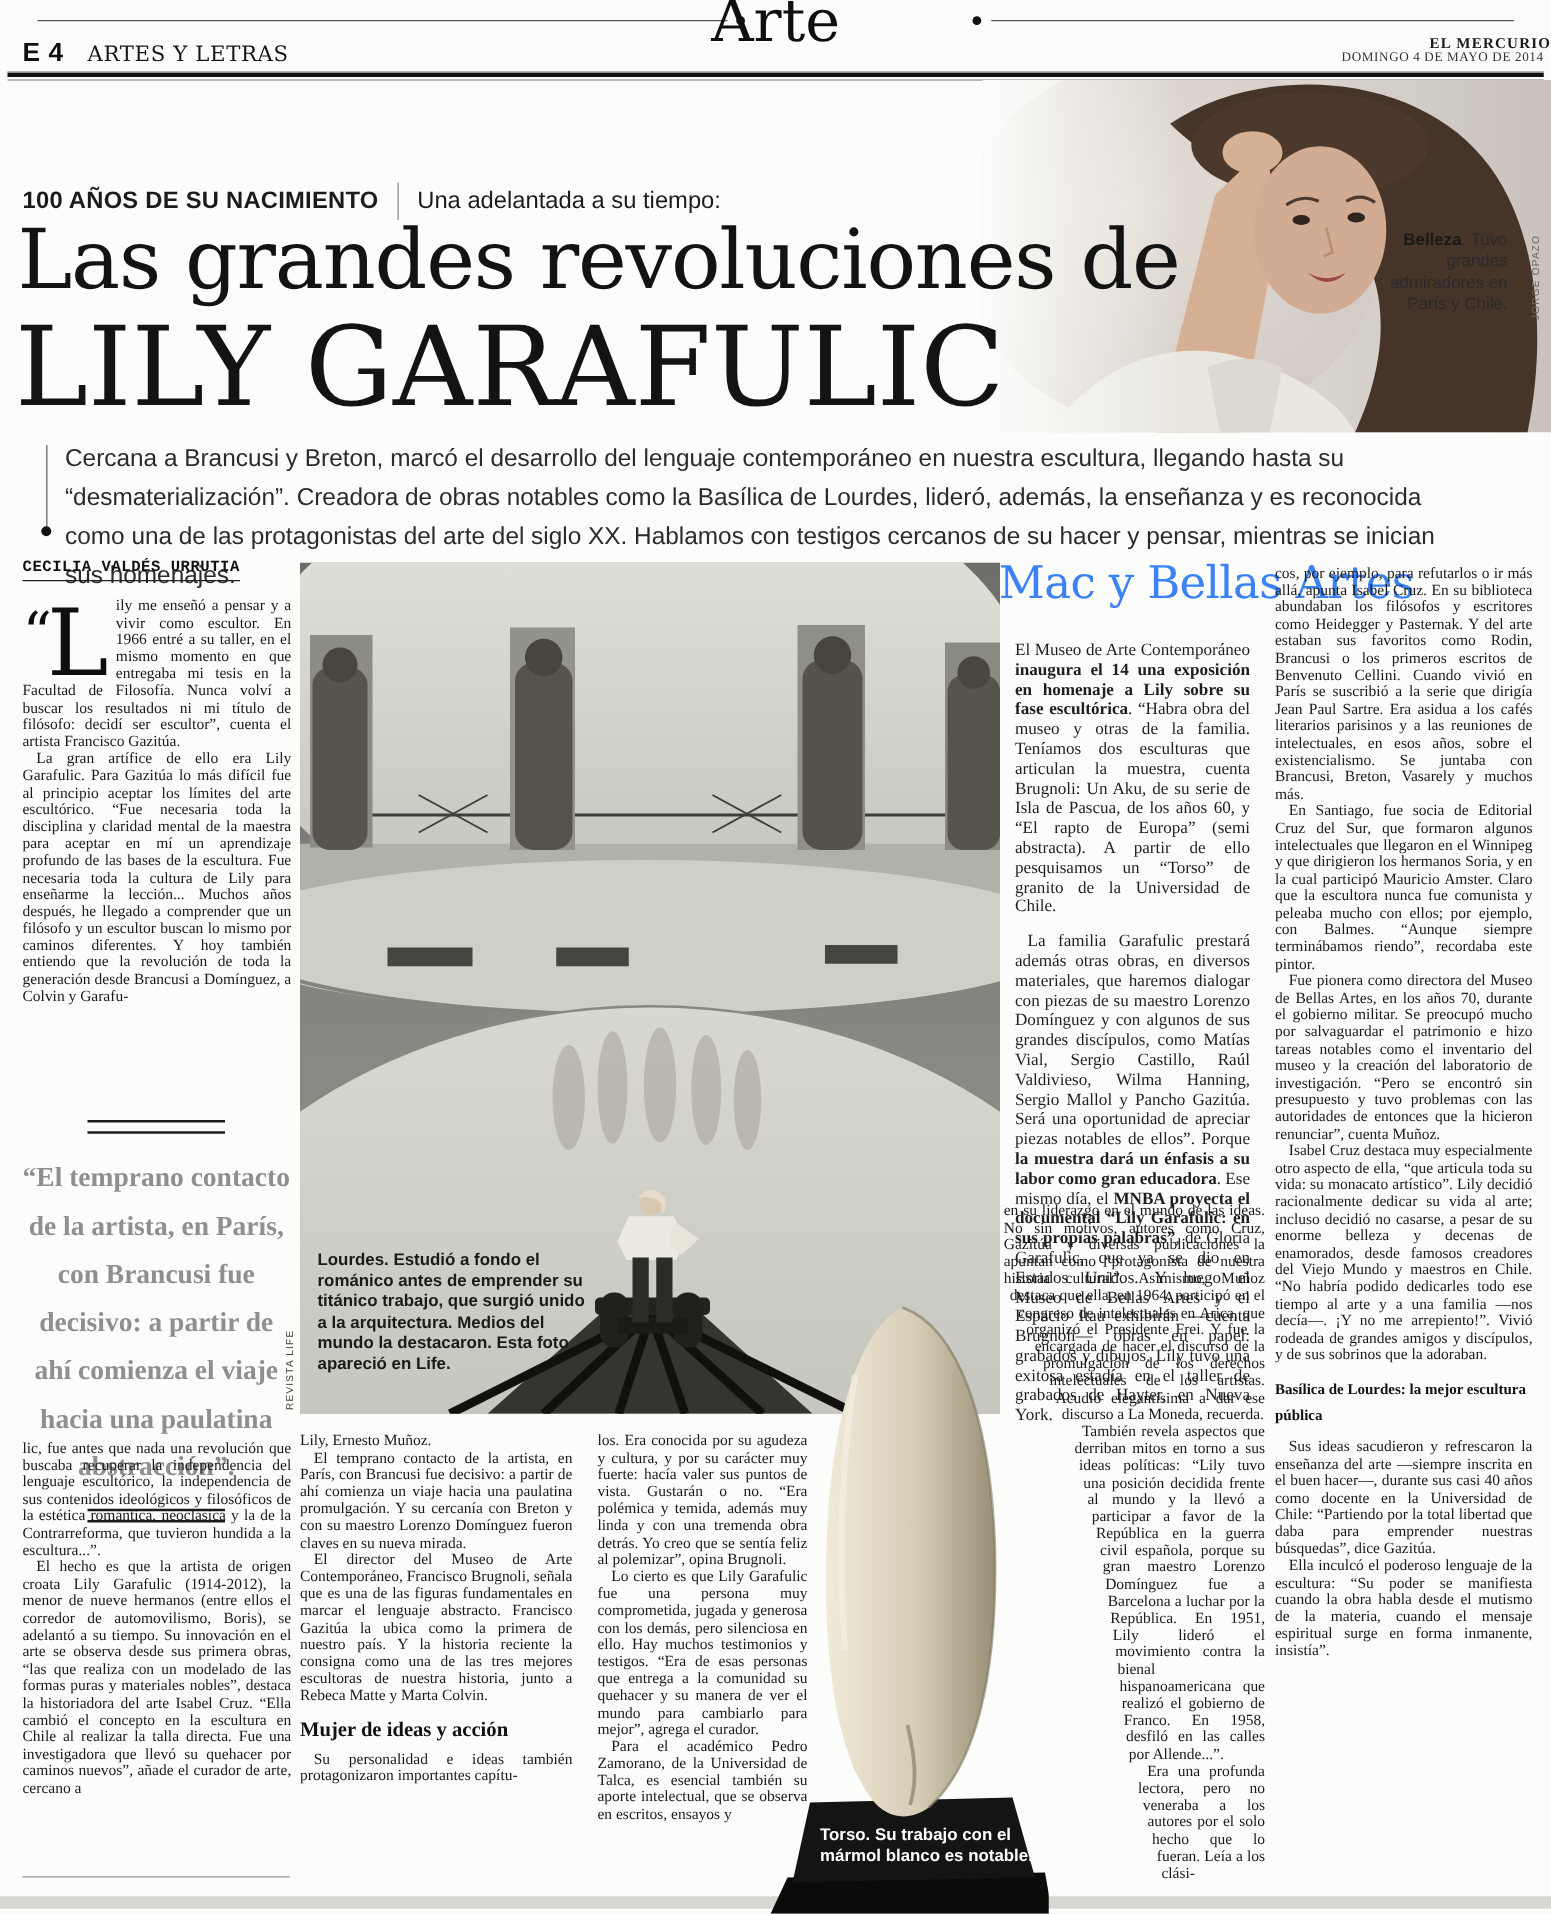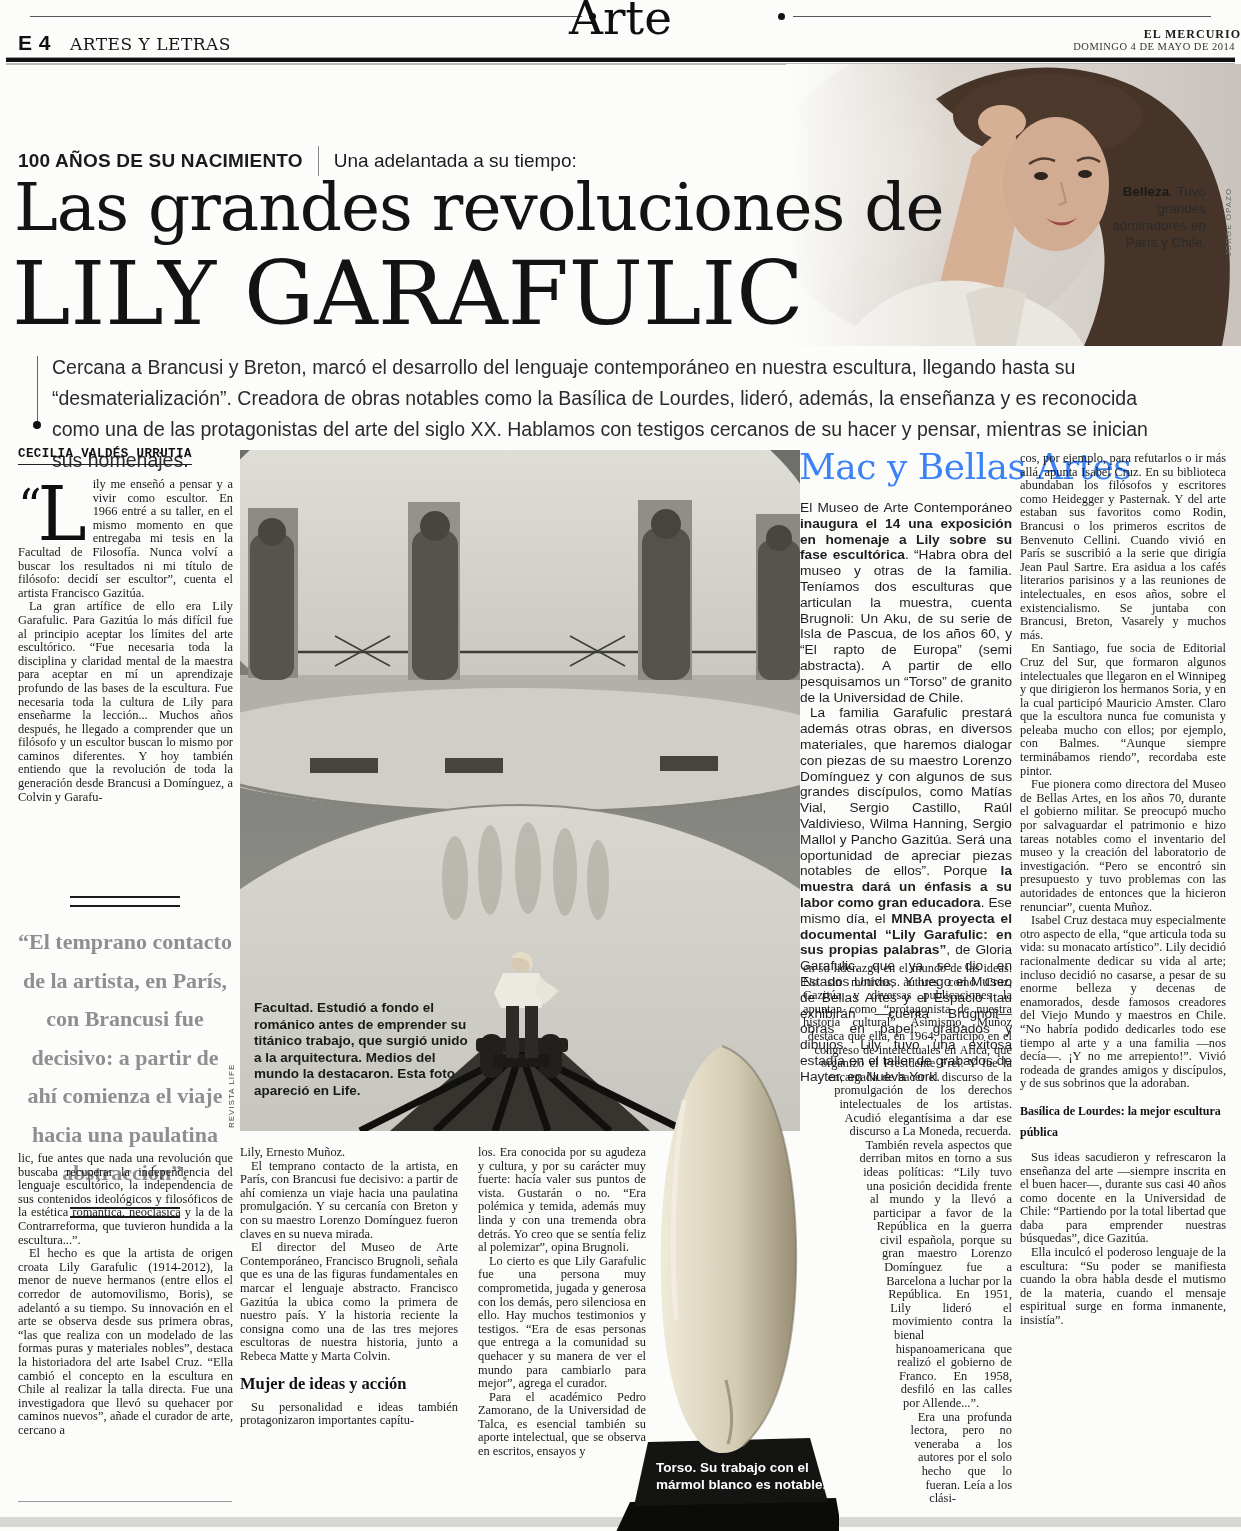--- a/index.html
+++ b/index.html
@@ -51,21 +51,21 @@
   .pullq{position:absolute;left:16px;top:896px;width:218px;text-align:center;}
   .dbl{width:110px;margin:0 auto;height:7px;border-top:2px solid #1a1a1a;border-bottom:2px solid #1a1a1a;}
   .pqtext{font-family:Liberation Serif, serif;font-weight:bold;font-size:22px;
         line-height:38.5px;color:#8f8f8f;padding:16px 0 14px 0;}
   .endrule{position:absolute;left:18px;top:1501px;width:214px;height:1px;background:#999;}
   
   .sbtitle{position:absolute;left:799px;top:446px;font-family:"DejaVu Serif",serif;
         font-size:36px;color:#3b82f6;letter-spacing:-.5px;}
   .sbody{position:absolute;left:800px;top:500px;width:212px;font-family:"Liberation Sans",sans-serif;
         font-size:13.7px;line-height:15.8px;text-align:justify;color:#1e1e1e;}
-  .sbody p{margin:0;}
+  .sbody p{margin:12px;font-family:Liberation Serif, serif;}
   .sbody p + p{text-indent:10px;}
   .sbody b{font-weight:bold;}
   
   .mainphoto{position:absolute;left:240px;top:450px;width:560px;height:681px;}
   .mpcap{position:absolute;left:254px;top:1000px;width:218px;font-family:"Liberation Sans",sans-serif;
         font-weight:bold;font-size:13.5px;line-height:16.5px;color:#1a1a1a;}
   .vcredit{position:absolute;font-family:"Liberation Sans",sans-serif;font-size:8px;
         letter-spacing:1px;color:#444;writing-mode:vertical-rl;transform:rotate(180deg);}
   .portrait{position:absolute;left:786px;top:64px;width:455px;height:282px;}
   .fadeL{position:absolute;left:786px;top:64px;width:160px;height:282px;
@@ -221,21 +221,21 @@
       <rect x="254" y="604" width="56" height="13" fill="#1b1a17"></rect>
       <circle cx="281" cy="513" r="9" fill="#d8c8b2"></circle>
       <path d="M270 508 q 11 -12 22 0 q 2 10 -3 14 q 5 -16 -19 -14 Z" fill="#e6dcc8"></path>
       <path d="M263 523 h 36 l 9 20 l -7 15 h -40 l -7 -15 Z" fill="#ebe9e0"></path>
       <polygon points="299,527 319,541 305,554 295,545" fill="#e7e4da"></polygon>
       <rect x="266" y="556" width="13" height="52" fill="#2c2b28"></rect>
       <rect x="285" y="556" width="13" height="52" fill="#2c2b28"></rect>
     </g>
   </svg>
   <div class="mpcap">
-    <span>Facultad.</span><span> Estudió a fondo el románico antes de emprender su titánico trabajo, que surgió unido a la arquitectura. Medios del mundo la destacaron. Esta foto apareció en Life.</span>
+    <span>Lourdes.</span><span> Estudió a fondo el románico antes de emprender su titánico trabajo, que surgió unido a la arquitectura. Medios del mundo la destacaron. Esta foto apareció en Life.</span>
   </div>
   <div class="vcredit" style="left:227px;top:1048px;height:80px;">REVISTA LIFE</div>
 
   <div class="col" style="left:240px;top:1146px;width:218px;">
     <p>Lily, Ernesto Muñoz.</p>
     <p>El temprano contacto de la artista, en París, con Brancusi fue decisivo: a partir de ahí comienza un viaje hacia una paulatina promulgación. Y su cercanía con Breton y con su maestro Lorenzo Domínguez fueron claves en su nueva mirada.</p>
     <p>El director del Museo de Arte Contemporáneo, Francisco Brugnoli, señala que es una de las figuras fundamentales en marcar el lenguaje abstracto. Francisco Gazitúa la ubica como la primera de nuestro país. Y la historia reciente la consigna como una de las tres mejores escultoras de nuestra historia, junto a Rebeca Matte y Marta Colvin.</p>
     <p class="subhead">Mujer de ideas y acción</p>
     <p style="text-indent:11px;">Su personalidad e ideas también protagonizaron importantes capítu-</p>
   </div>

